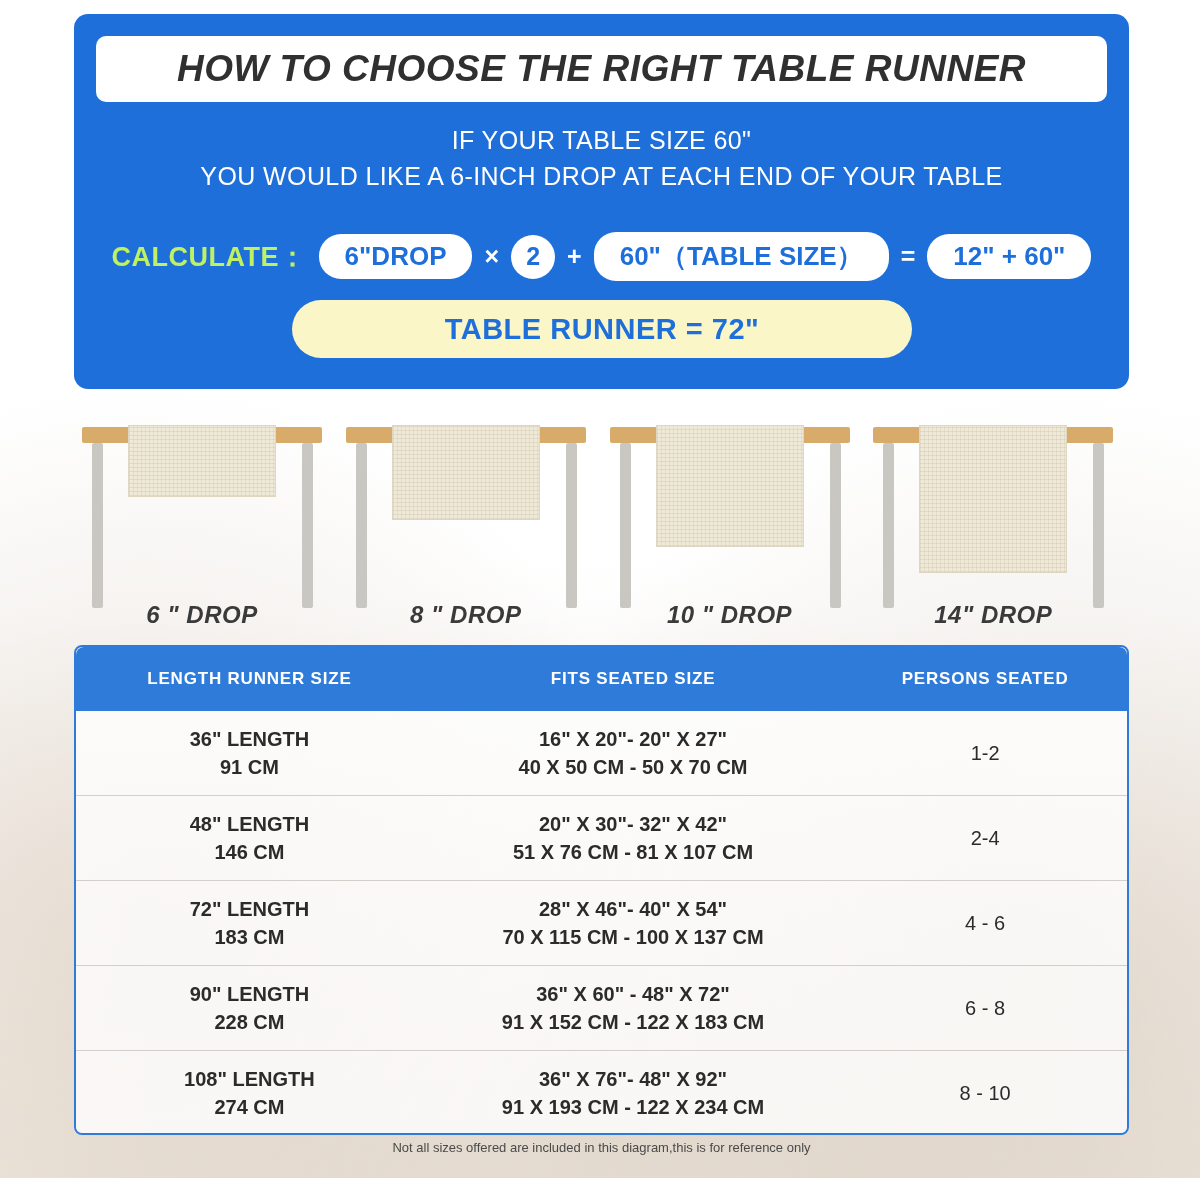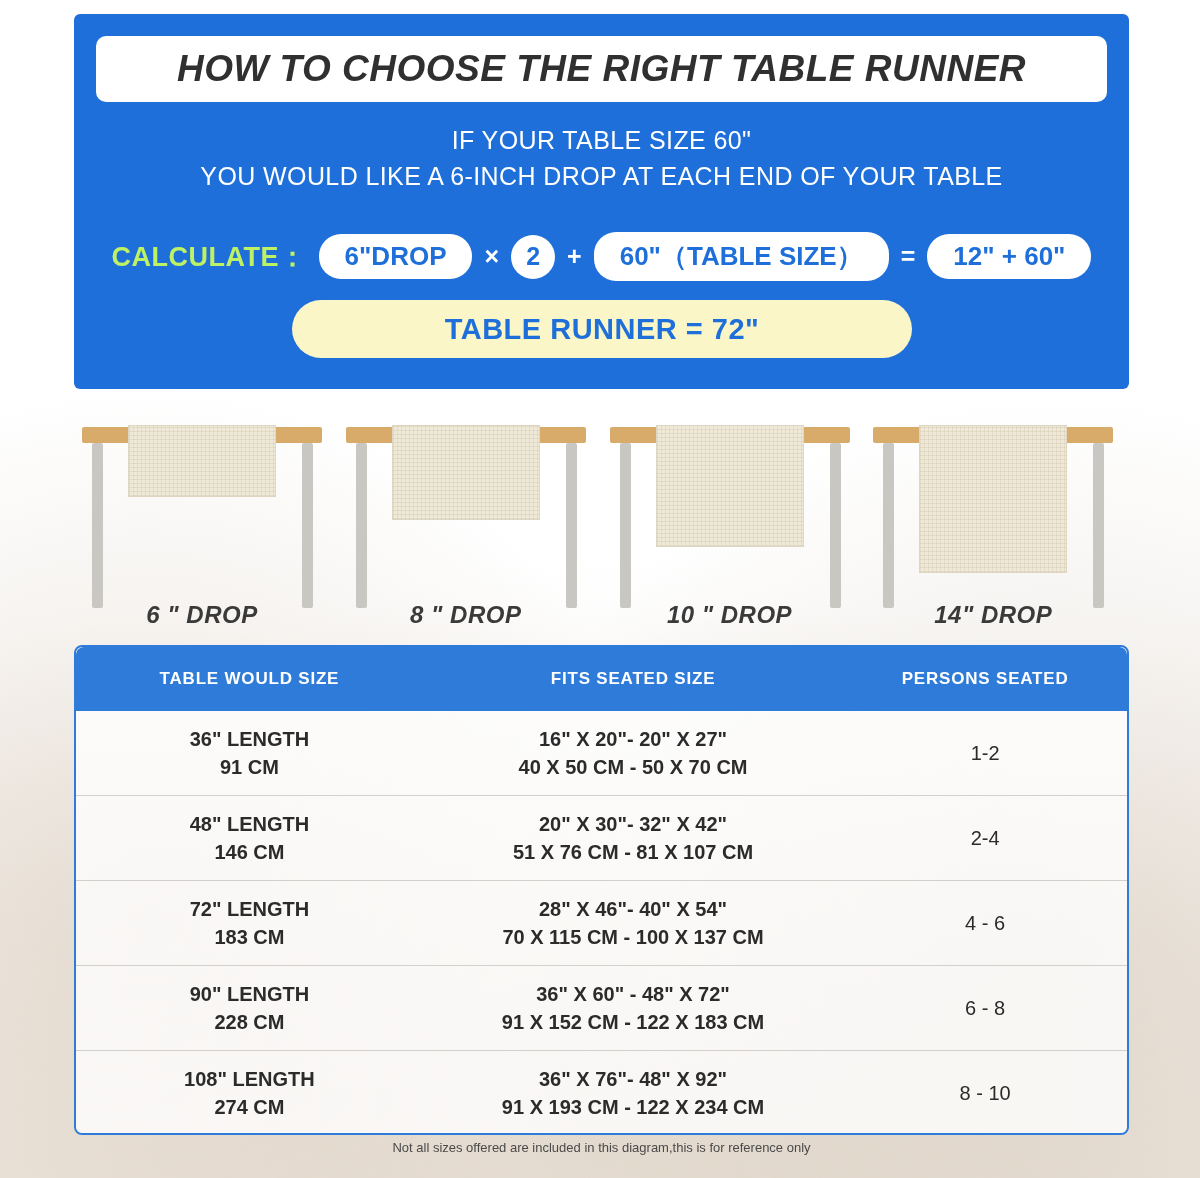--- a/index.html
+++ b/index.html
@@ -26,21 +26,21 @@
   }
 
   .page { position: relative; z-index: 2; }
 
   
   .calc-panel {
     position: absolute;
     left: 74px; top: 14px;
     width: 1055px; height: 375px;
     background: #1e6fd9;
-    border-radius: 6px;
+    border-radius: 14px;
   }
   .title-pill {
     position: absolute;
     left: 22px; top: 22px;
     width: 1011px; height: 66px;
     background: #ffffff;
     border-radius: 10px;
     display: flex; align-items: center; justify-content: center;
   }
   .title-pill span {
@@ -300,21 +300,21 @@
 
   <div class="table-wrap">
     <table class="size-table">
       <colgroup>
         <col class="c-a">
           <col class="c-b">
           <col class="c-c">
       </colgroup>
       <thead>
         <tr>
-          <th>TABLE WOULD SIZE</th>
+          <th>LENGTH RUNNER SIZE</th>
           <th>FITS SEATED SIZE</th>
           <th>PERSONS SEATED</th>
         </tr>
       </thead>
       <tbody>
         <tr>
           <td class="cell-lines">
             <span class="l1">36" LENGTH</span>
             <span class="l2">91 CM</span>
           </td>

